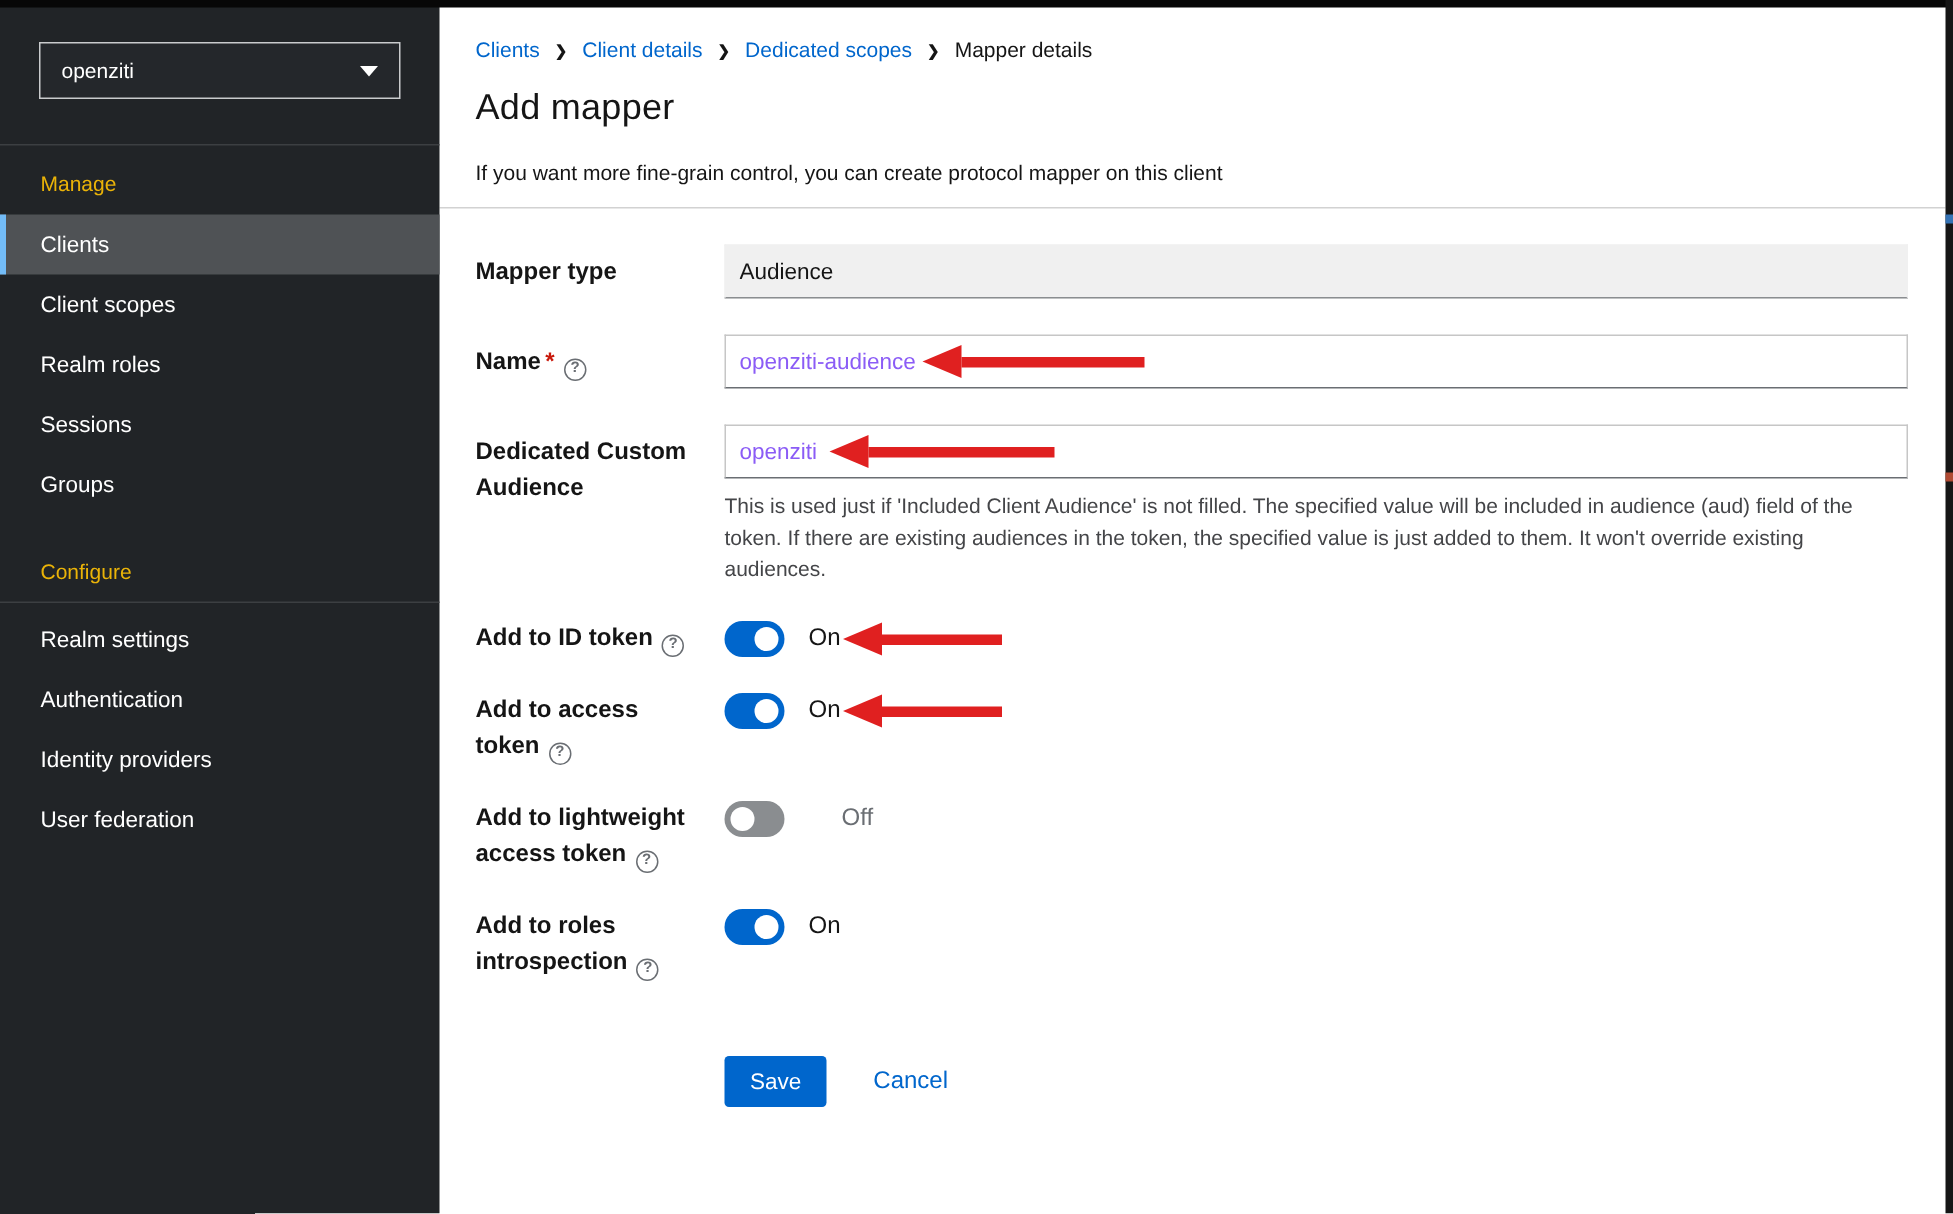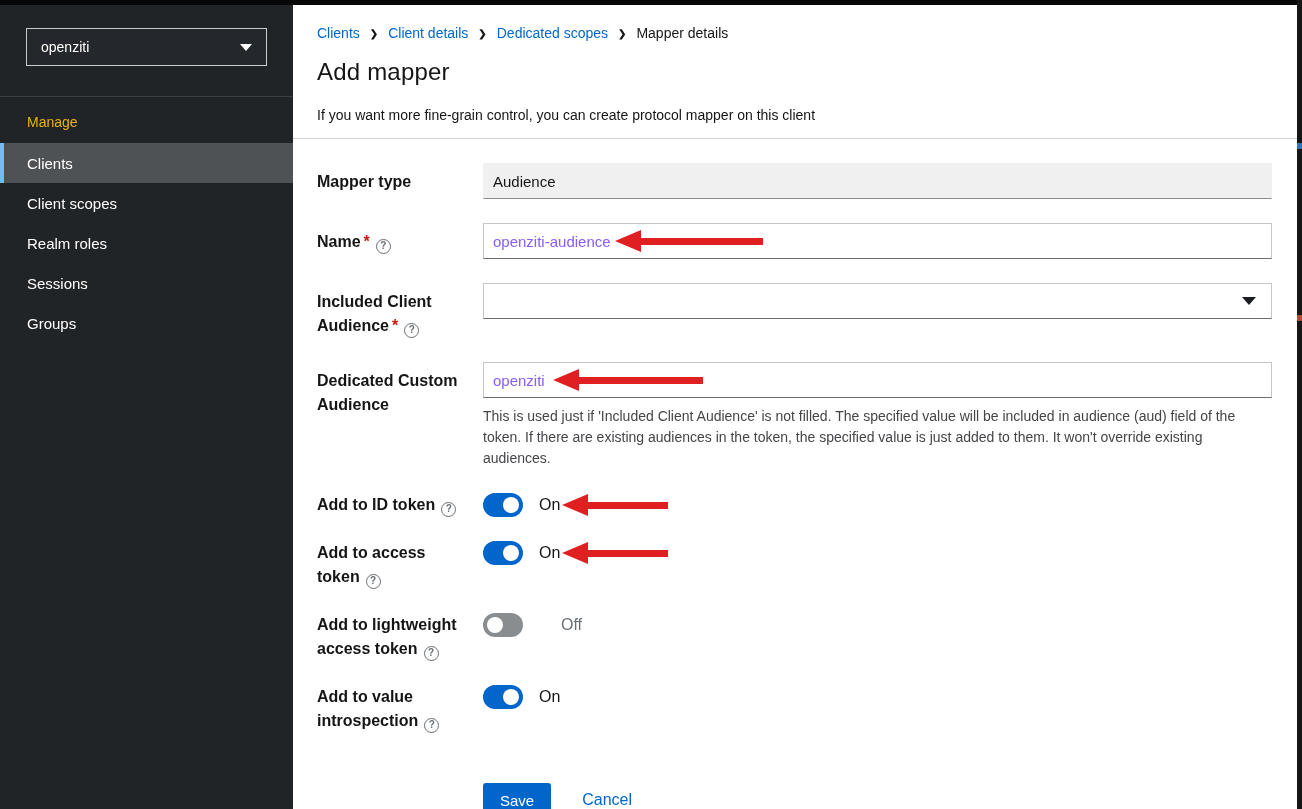--- a/index.html
+++ b/index.html
@@ -123,20 +123,38 @@
         <span>Realm roles</span>
       </div>
       <div class="nav-item">
         <span>Sessions</span>
       </div>
       <div class="nav-item">
         <span>Groups</span>
       </div>
     </div>
 
+    <div class="configure-group">
+      <div class="nav-section-label">Configure</div>
+      <div class="nav-divider"></div>
+      <div class="nav-list">
+        <div class="nav-item">
+          <span>Realm settings</span>
+        </div>
+        <div class="nav-item">
+          <span>Authentication</span>
+        </div>
+        <div class="nav-item">
+          <span>Identity providers</span>
+        </div>
+        <div class="nav-item">
+          <span>User federation</span>
+        </div>
+      </div>
+    </div>
   </nav>
 
   <div class="main">
 
     <div class="page-header">
       <div class="breadcrumb">
         <a class="crumb-link">Clients</a>
         <span class="crumb-sep">❯</span>
         <a class="crumb-link">Client details</a>
         <span class="crumb-sep">❯</span>
@@ -165,28 +183,20 @@
         </div>
         <div class="input-wrap">
           <input class="pf-input" value="openziti-audience" style="">
           <div class="arrow arrow-abs" style="left:132px;">
             <div class="arrow-head"></div>
             <div class="arrow-shaft shaft-122"></div>
           </div>
         </div>
       </div>
 
-      <div class="form-row">
-        <div class="form-label">
-          <span>Included Client Audience</span><span class="req">*</span><span class="help-icon"></span>
-        </div>
-        <div class="select-box">
-          <span class="caret-down-dark"></span>
-        </div>
-      </div>
 
       <div class="form-row">
         <div class="form-label">
           <span>Dedicated Custom Audience</span>
         </div>
         <div>
           <div class="input-wrap">
             <input class="pf-input" value="openziti" style="">
             <div class="arrow arrow-abs" style="left:70px;">
               <div class="arrow-head"></div>
@@ -236,21 +246,21 @@
         <div class="toggle-cell">
           <div class="switch off">
               <div class="knob"></div>
             </div>
           <span class="state-label off">Off</span>
         </div>
       </div>
 
       <div class="form-row row-toggle">
         <div class="form-label">
-          <span>Add to value introspection</span><span class="help-icon"></span>
+          <span>Add to roles introspection</span><span class="help-icon"></span>
         </div>
         <div class="toggle-cell">
           <div class="switch on">
               <div class="knob"></div>
             </div>
           <span class="state-label">On</span>
         </div>
       </div>
 
       <div class="form-row" style="margin-bottom:0;">

